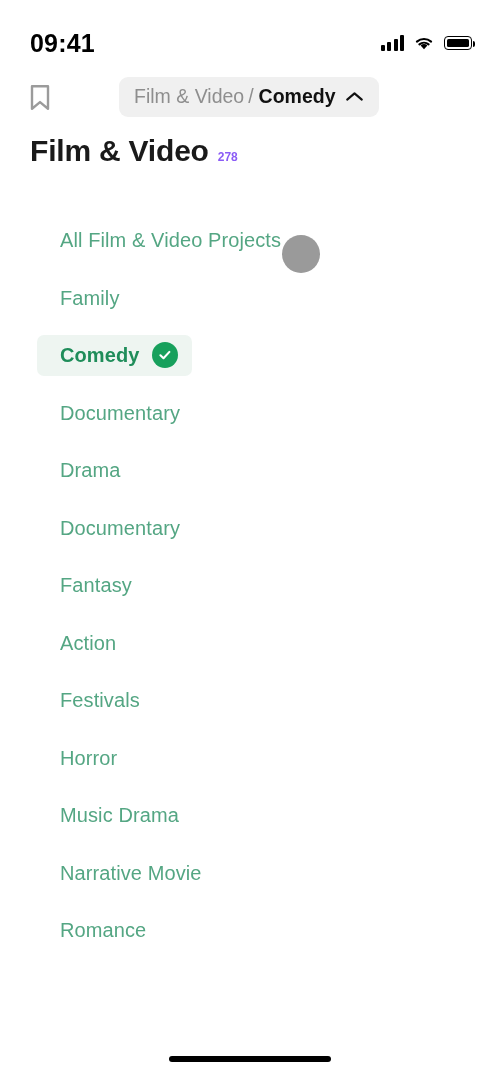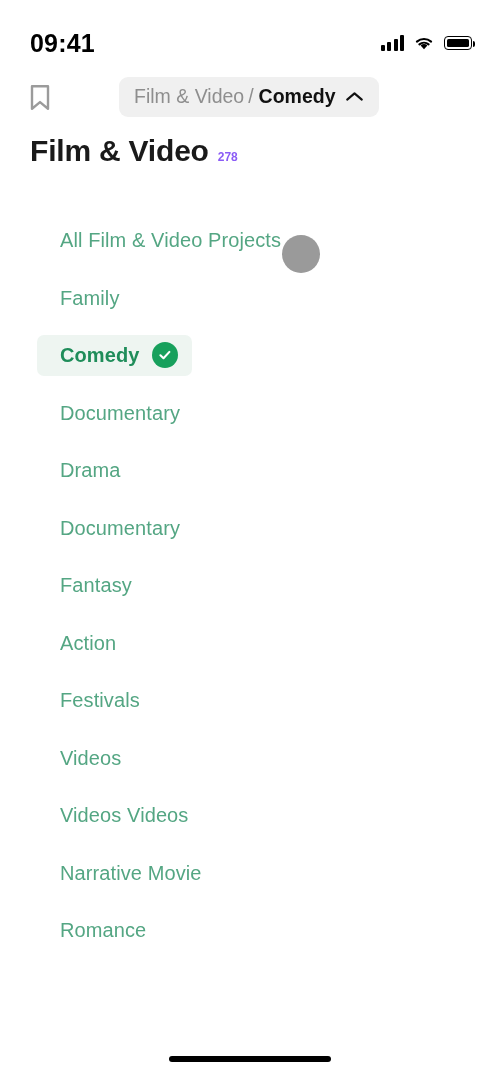--- a/index.html
+++ b/index.html
@@ -176,24 +176,24 @@
       <div class="cat-item">
         <span class="cat-label">Fantasy</span>
       </div>
       <div class="cat-item">
         <span class="cat-label">Action</span>
       </div>
       <div class="cat-item">
         <span class="cat-label">Festivals</span>
       </div>
       <div class="cat-item">
-        <span class="cat-label">Videos</span>
-      </div>
-      <div class="cat-item">
-        <span class="cat-label">Videos Videos</span>
+        <span class="cat-label">Horror</span>
+      </div>
+      <div class="cat-item">
+        <span class="cat-label">Music Drama</span>
       </div>
       <div class="cat-item">
         <span class="cat-label">Narrative Movie</span>
       </div>
       <div class="cat-item">
         <span class="cat-label">Romance</span>
       </div>
     </div>
 
   <div class="cursor-dot"></div>

